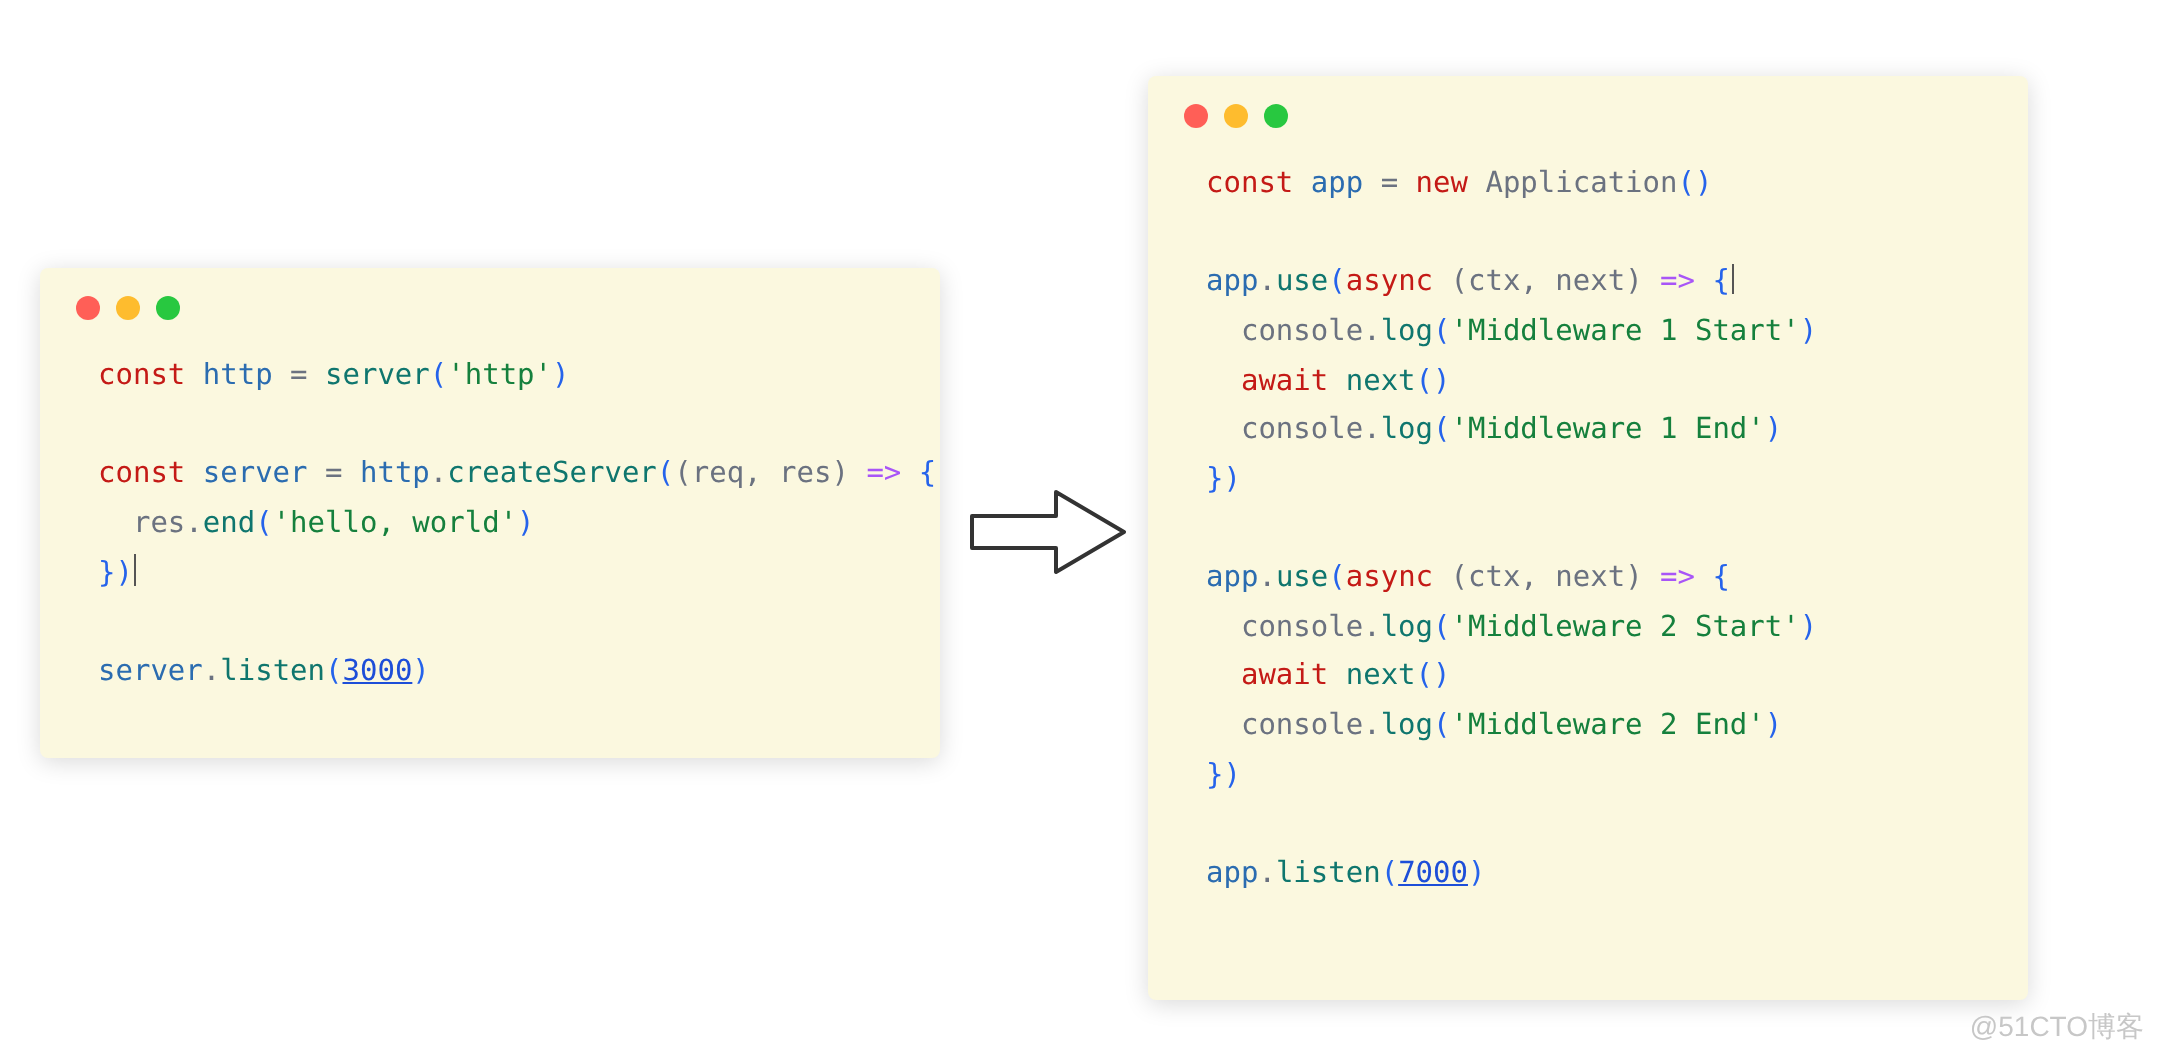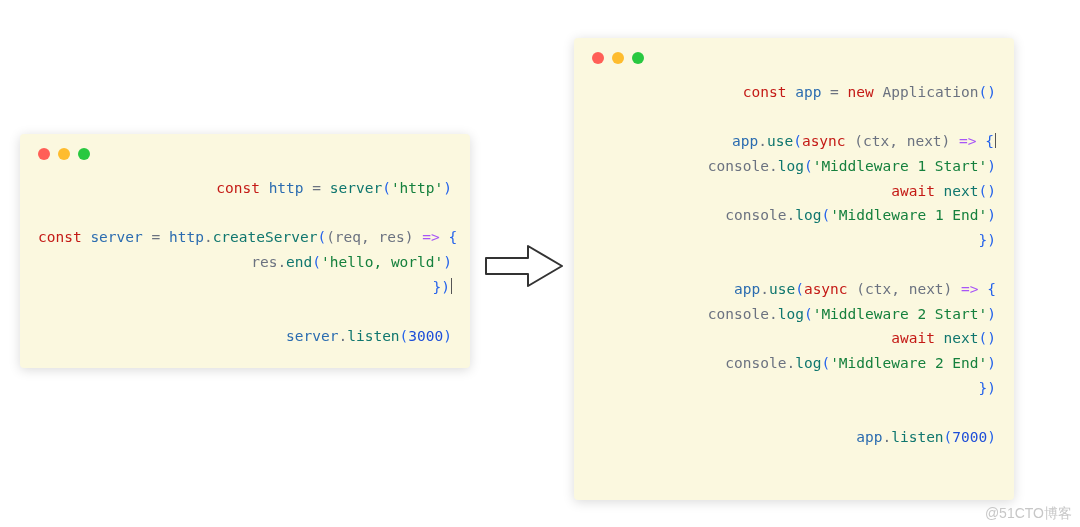--- a/index.html
+++ b/index.html
@@ -33,32 +33,31 @@
     margin-bottom: 16px;
   }
   .dot {
     width: 12px; height: 12px; border-radius: 50%;
   }
   .dot.red    { background: #ff5f57; }
   .dot.yellow { background: #febc2e; }
   .dot.green  { background: #28c840; }
 
   pre.code {
-    margin: 0;
+    margin: 11px;
     font-size: 14.5px;
     line-height: 1.7;
     white-space: pre;
     color: #6b7280;
-    text-align: right;
   }
   .kw   { color: #c41a16; }   
   .id   { color: #2b6cb0; }   
   .fn   { color: #0f766e; }   
   .str  { color: #15803d; }   
-  .num  { color: #1d4ed8; }   
+  .num  { color: #1d4ed8; text-decoration: underline; }   
   .pun  { color: #6b7280; }   
   .op   { color: #a855f7; }   
   .par  { color: #2563eb; }   
   .cls  { color: #6b7280; }   
   .cursor {
     display:inline-block;
     width:1px; height:1.05em;
     background:#555;
     vertical-align:-2px;
     margin-left:1px;

